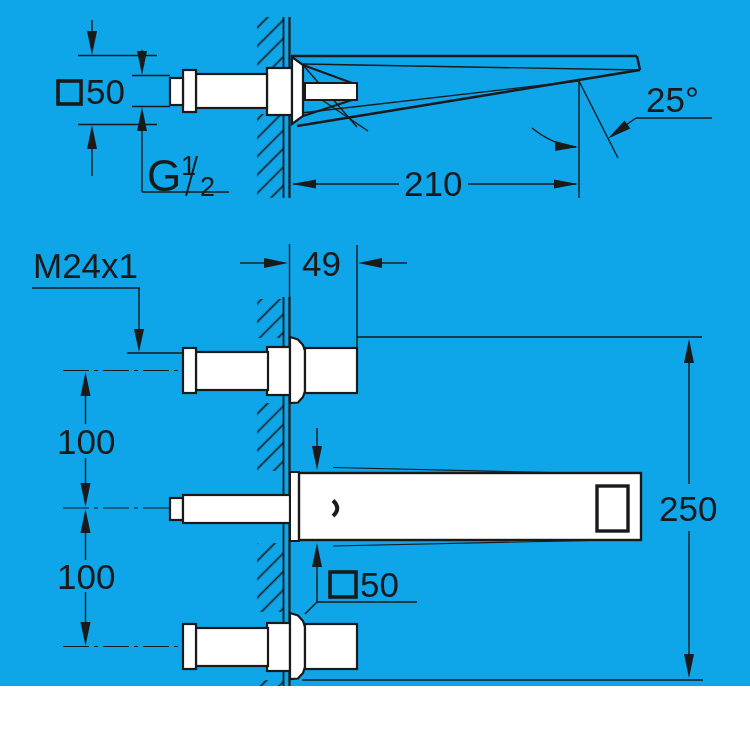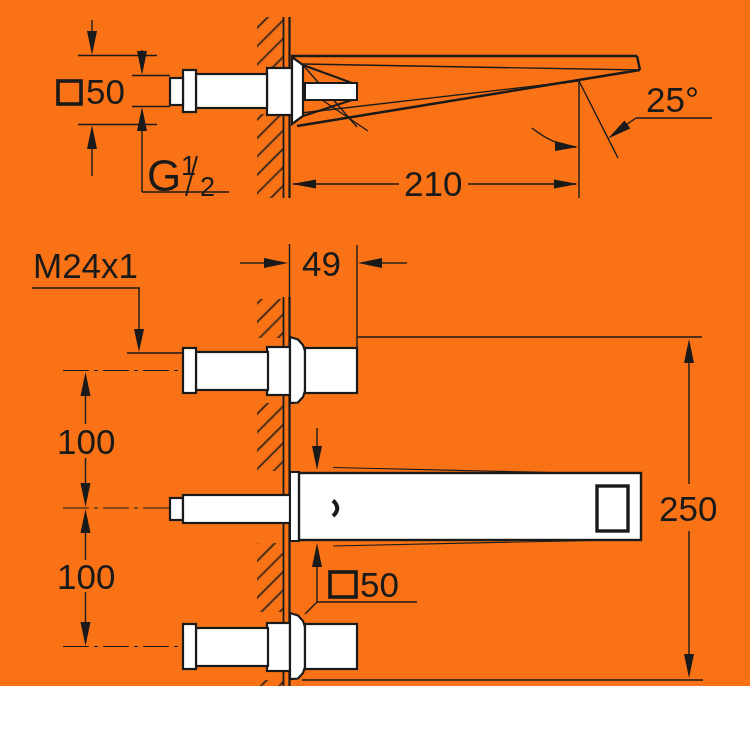--- a/index.html
+++ b/index.html
@@ -1,16 +1,16 @@
 <!DOCTYPE html>
 <html><head>
 <meta charset="utf-8">
 <style>
   html,body{margin:0;padding:0;background:#ffffff;}
-  #canvas{position:relative;width:750px;height:686px;background:#f97316;overflow:hidden;
+  #canvas{position:relative;width:750px;height:686px;background:#0ea5e9;overflow:hidden;
           font-family:"Liberation Sans","DejaVu Sans",sans-serif;}
   svg{position:absolute;left:0;top:0;}
   .dimtext{font-family:"Liberation Sans","DejaVu Sans",sans-serif;fill:#1a1a1a;font-size:35px;}
   .bigG{font-size:44px;}
   .frac{font-size:27px;}
   line,path,rect.stroke,polygon.ln{stroke:#1a1a1a;}
 </style>
 </head>
 <body>
 

